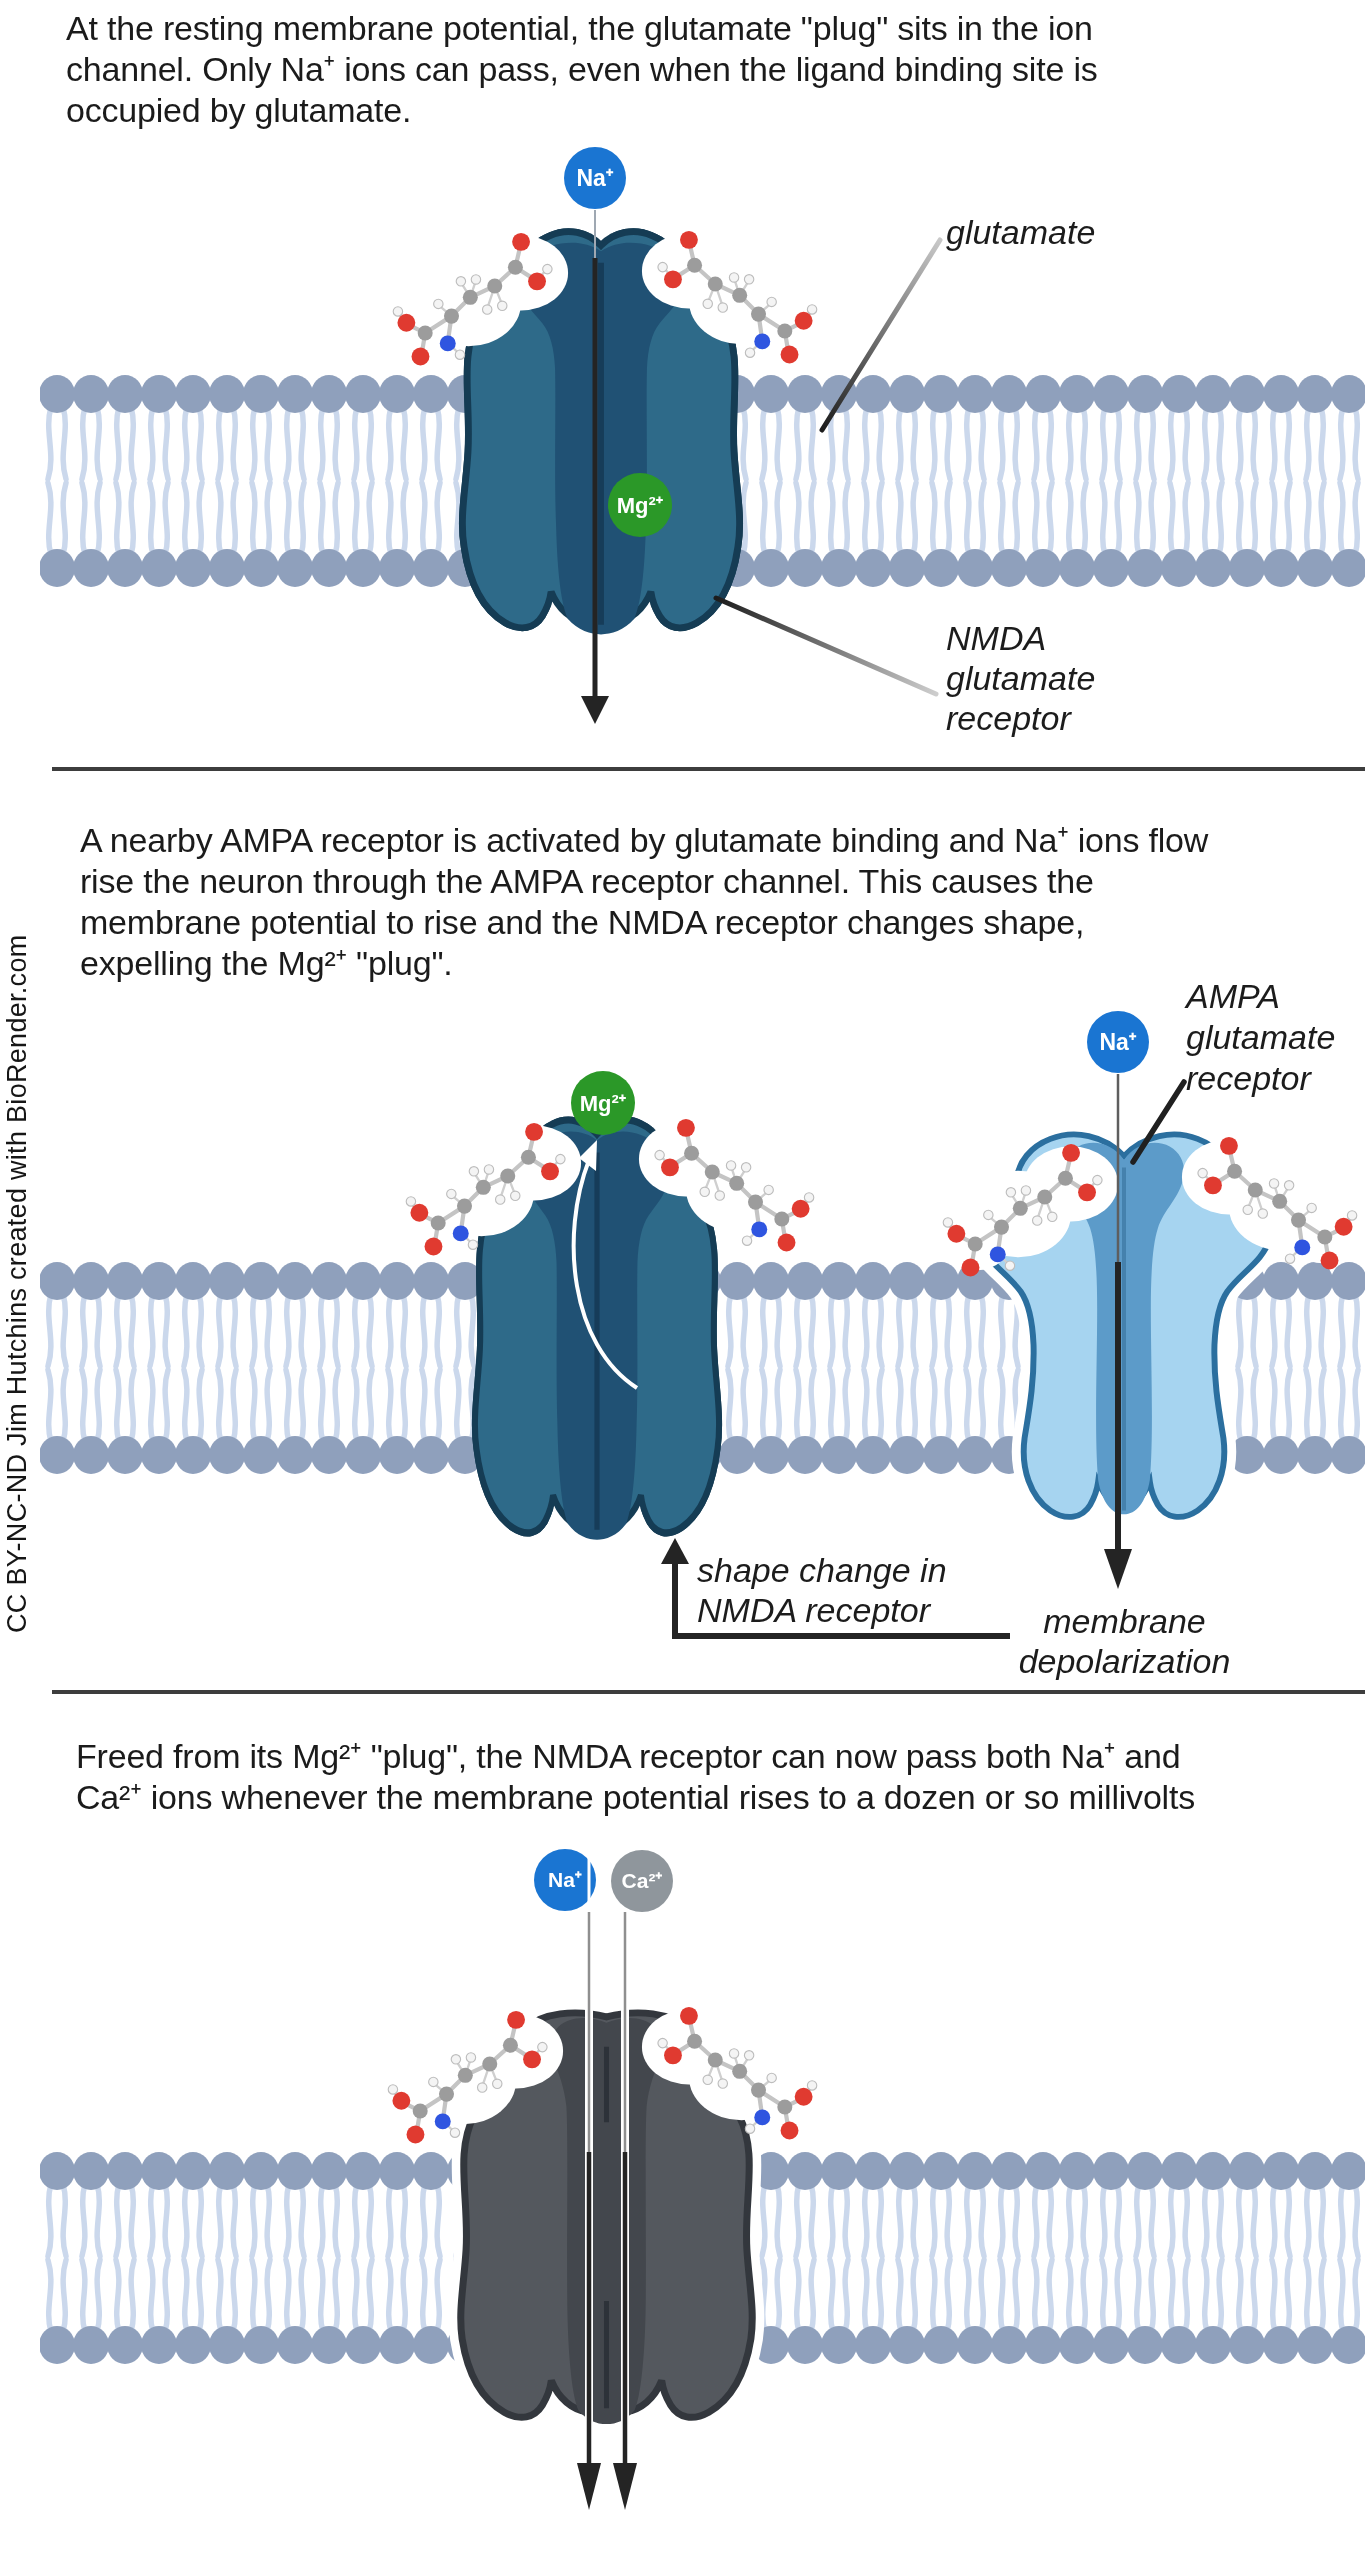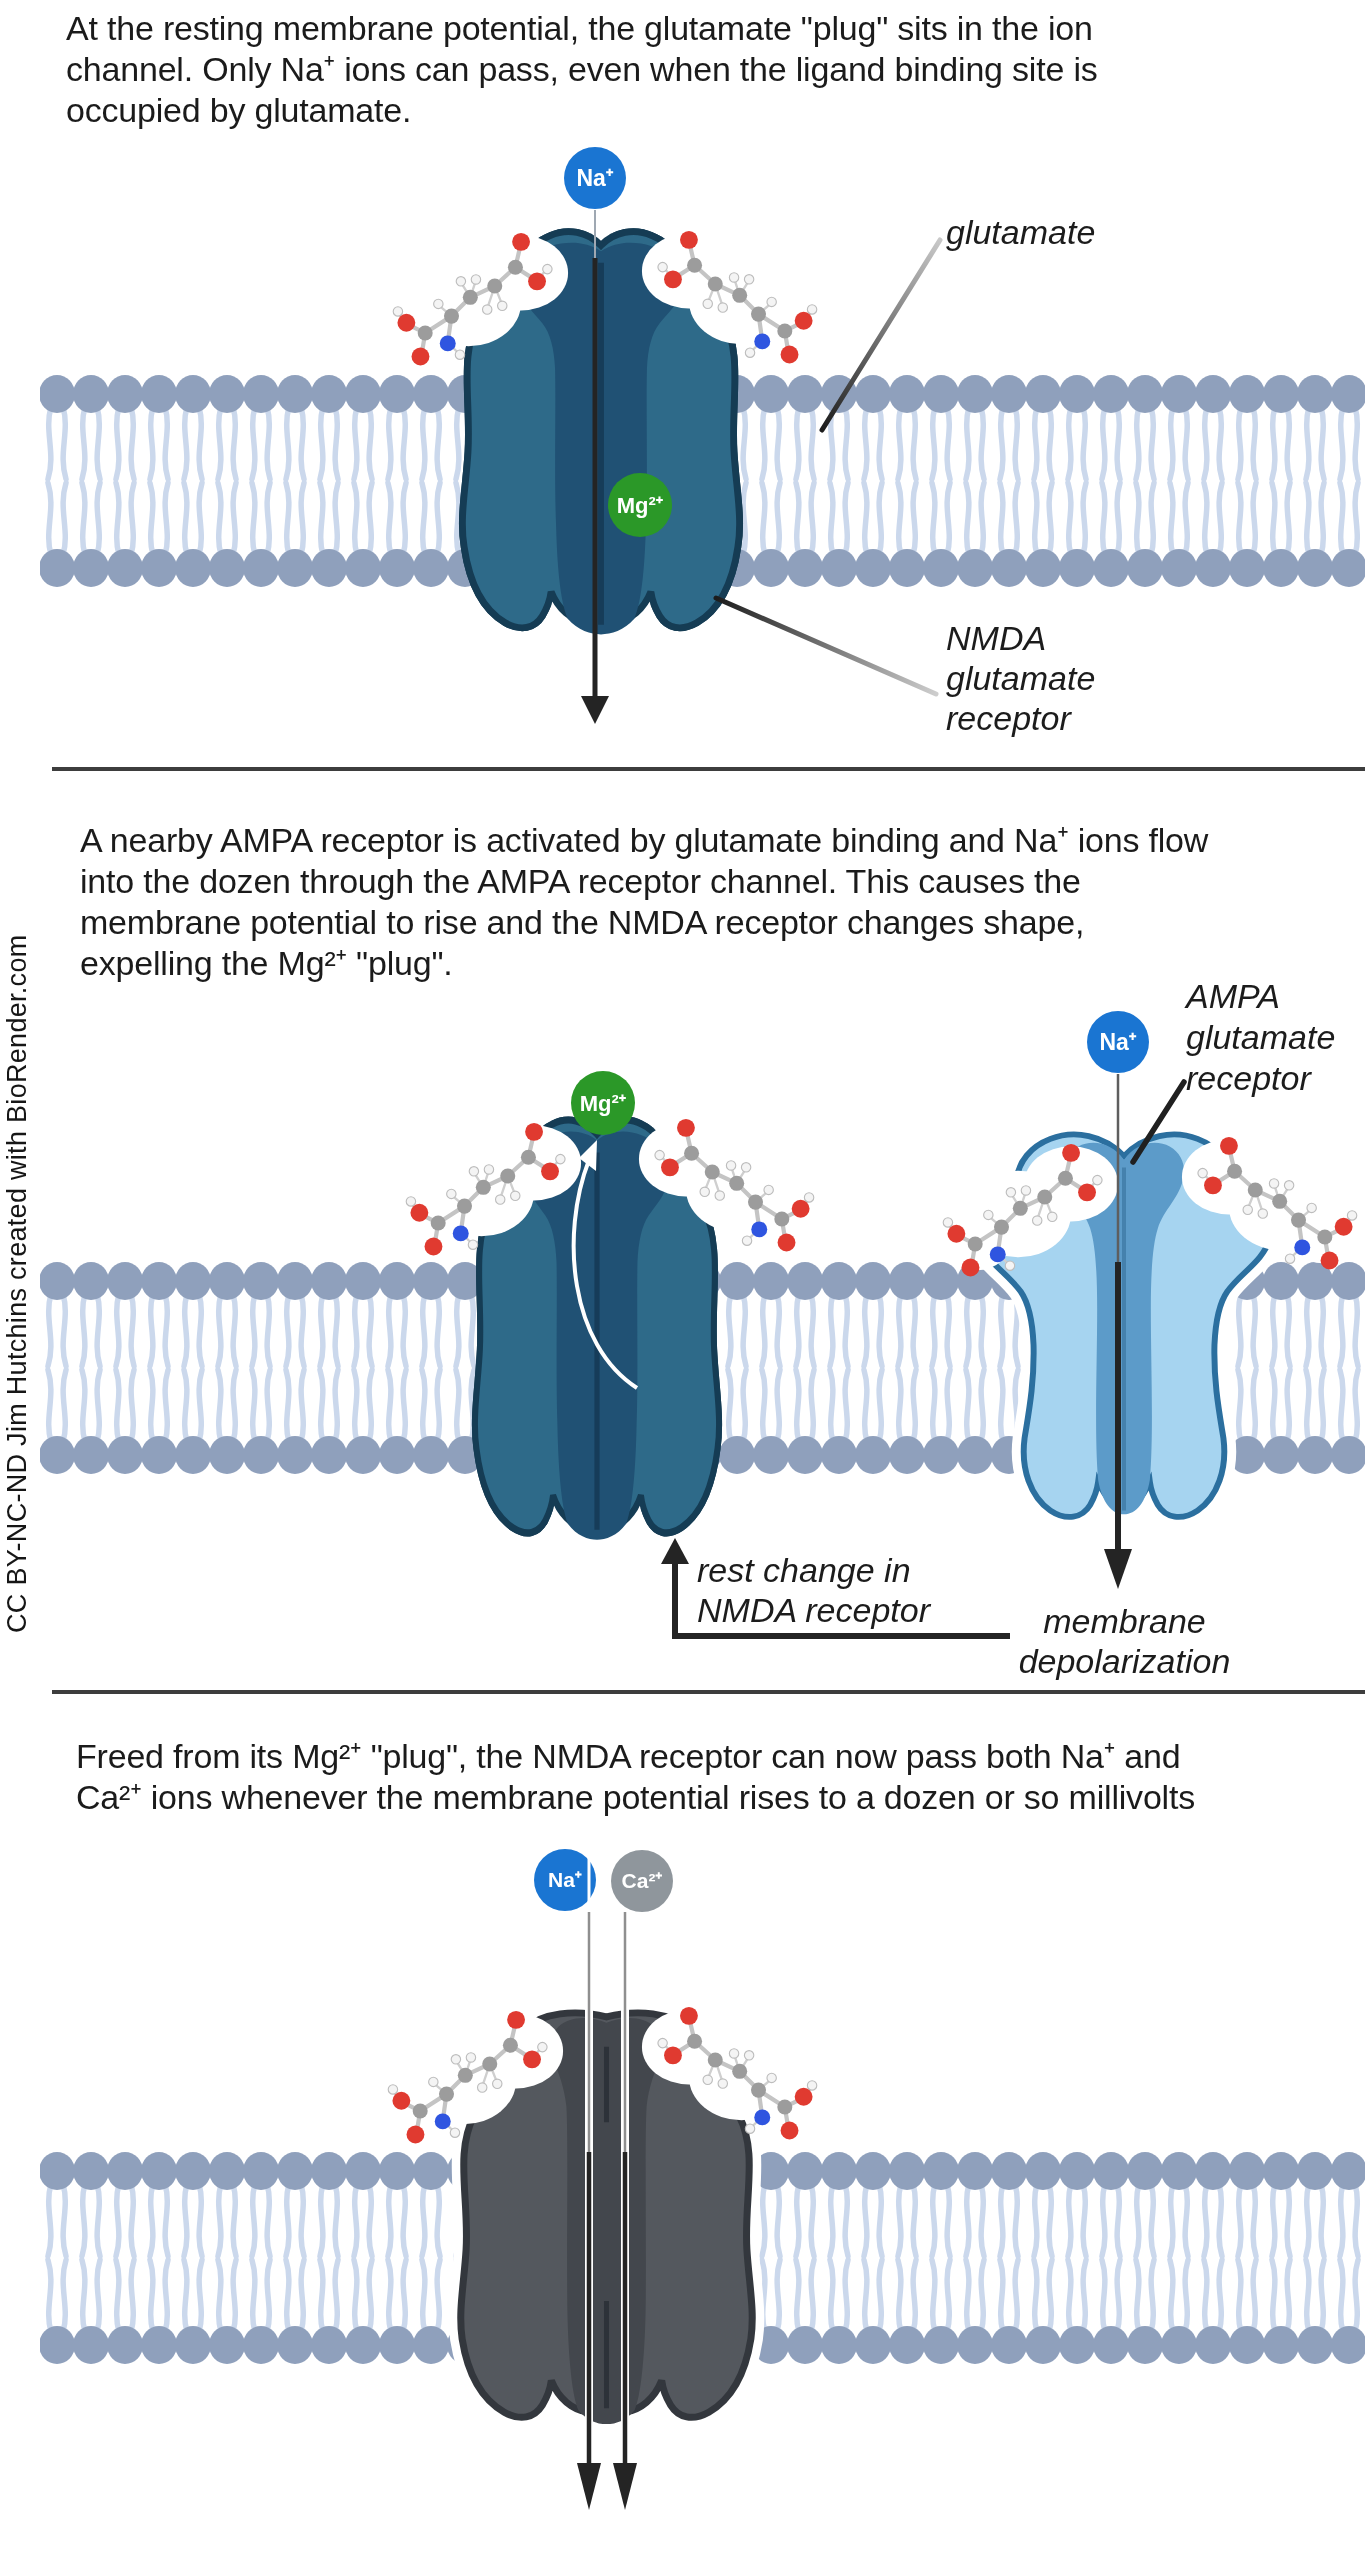--- a/index.html
+++ b/index.html
@@ -68,21 +68,21 @@
     </defs>
   </svg>
 
   <div class="caption" style="left:66px;top:8px">
     <div>At the resting membrane potential, the glutamate "plug" sits in the ion</div>
     <div>channel. Only Na⁺ ions can pass, even when the ligand binding site is</div>
     <div>occupied by glutamate.</div>
   </div>
   <div class="caption" style="left:80px;top:820px">
     <div>A nearby AMPA receptor is activated by glutamate binding and Na⁺ ions flow</div>
-    <div>into the dozen through the AMPA receptor channel. This causes the</div>
+    <div>rise the neuron through the AMPA receptor channel. This causes the</div>
     <div>membrane potential to rise and the NMDA receptor changes shape,</div>
     <div>expelling the Mg²⁺ "plug".</div>
   </div>
   <div class="caption" style="left:76px;top:1736px">
     <div>Freed from its Mg²⁺ "plug", the NMDA receptor can now pass both Na⁺ and</div>
     <div>Ca²⁺ ions whenever the membrane potential rises to a dozen or so millivolts</div>
   </div>
 
   <div class="credit" style="left:2px;top:898px;height:772px">CC BY-NC-ND Jim Hutchins created with BioRender.com</div>
 
@@ -243,21 +243,21 @@
     <div>NMDA</div>
     <div>glutamate</div>
     <div>receptor</div>
   </div>
   <div class="label labels abs" style="left:1186px;top:976px;line-height:41px">
     <div>AMPA</div>
     <div>glutamate</div>
     <div>receptor</div>
   </div>
   <div class="label labels abs" style="left:697px;top:1550px">
-    <div>rest change in</div>
+    <div>shape change in</div>
     <div>NMDA receptor</div>
   </div>
   <div class="label labels abs" style="left:1012px;top:1601px;width:225px;text-align:center">
     <div>membrane</div>
     <div>depolarization</div>
   </div>
 
 </div>
 
 </body></html>

